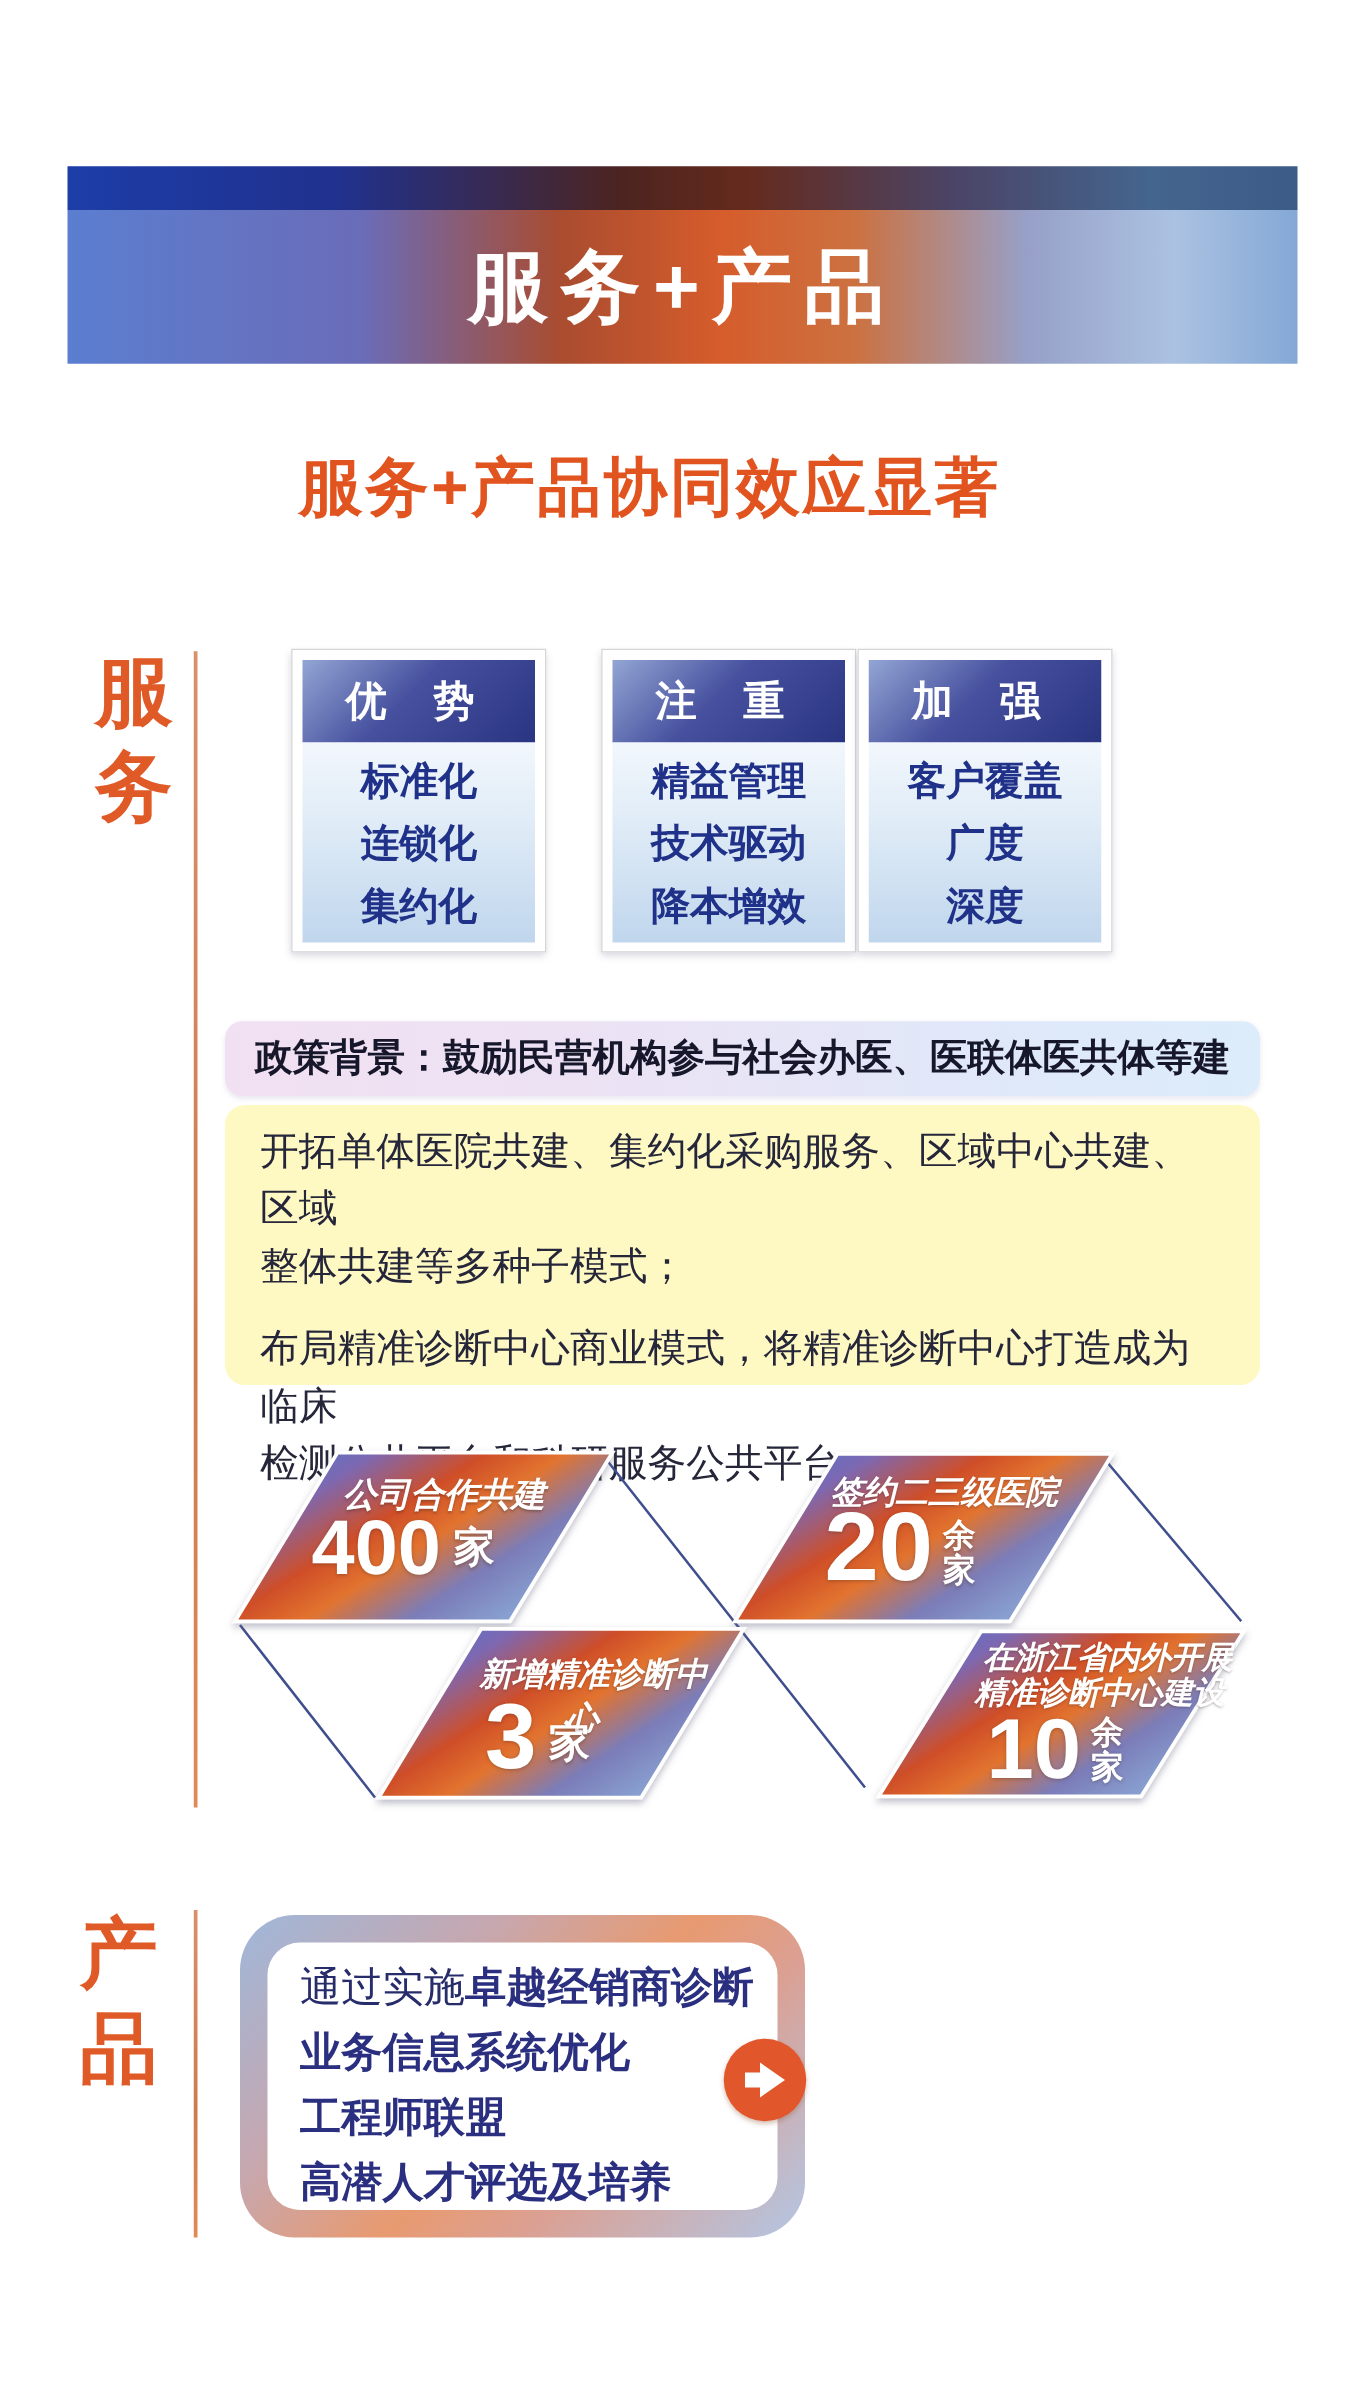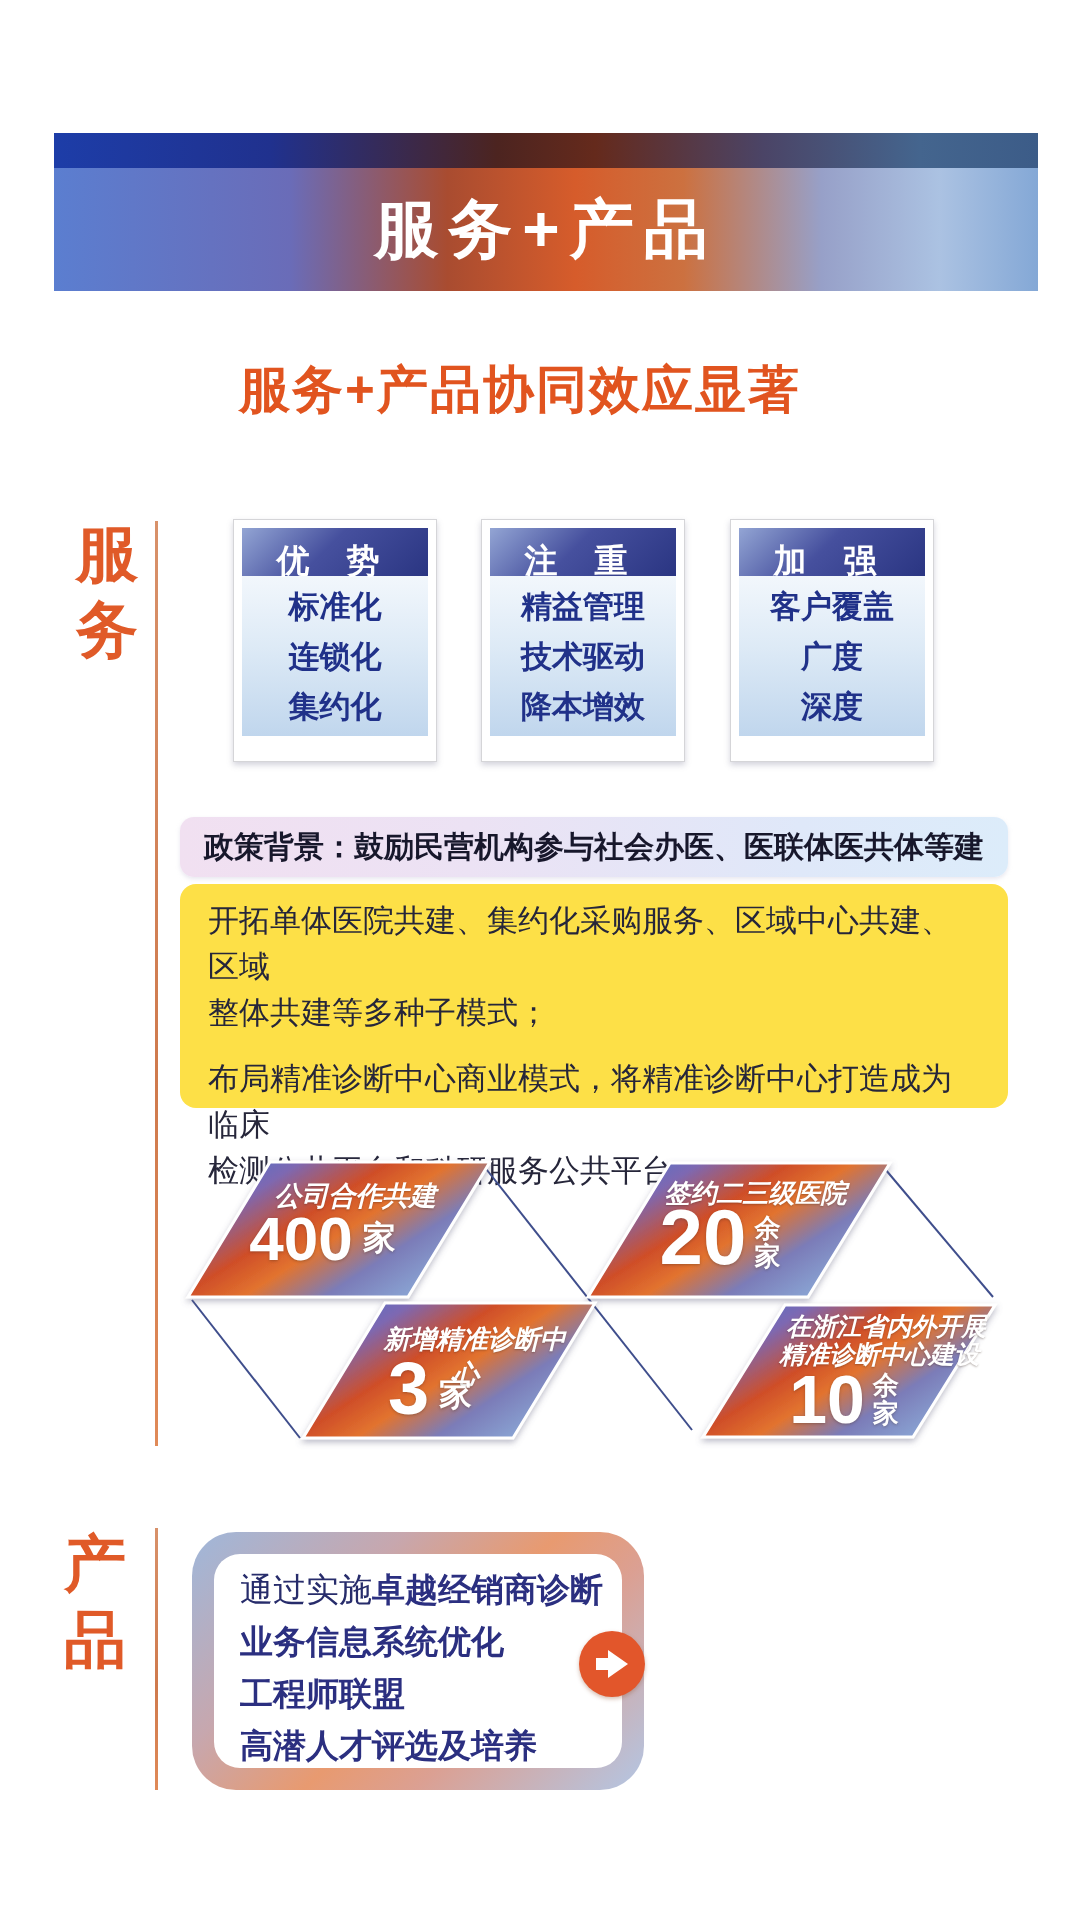--- a/index.html
+++ b/index.html
@@ -22,34 +22,34 @@
   .vlabel{position:absolute;width:70px;color:#e05a28;font-weight:bold;font-size:62px;line-height:76px;text-align:center;}
   .vline{position:absolute;width:3px;background:linear-gradient(180deg,#d8916a 0%,#cf7a4d 60%,#e08a58 100%);}
   #services-line{left:155px;top:521px;height:925px;}
   #products-line{left:155px;top:1528px;height:262px;}
   #services-label{left:72px;top:516px;}
   #products-label{left:60px;top:1526px;}
 
   
   .card{position:absolute;top:519px;width:204px;height:243px;background:#ffffff;
     border:1px solid #d5d5d8;box-shadow:0 3px 6px rgba(110,110,140,.30);padding:8px;box-sizing:border-box;}
-  #card-0{left:233px;} #card-1{left:481px;} #card-2{left:730px;}
-  .card-header{height:48px;line-height:66px;text-align:center;color:#ffffff;font-size:33px;font-weight:bold;letter-spacing:14px;
+  #card-0{left:233px;} #card-1{left:481px;} #card-2{left:686px;}
+  .card-header{height:66px;line-height:66px;text-align:center;color:#ffffff;font-size:33px;font-weight:bold;letter-spacing:14px;
     background:linear-gradient(135deg,#93a5d4 0%,#46509e 45%,#2a3582 100%);}
   .card-body{height:154px;padding-top:6px;
     background:linear-gradient(180deg,#f2f7fc 0%,#ddeaf6 45%,#c0d6ed 100%);}
   .card-item{text-align:center;color:#203189;font-size:31px;font-weight:bold;line-height:50px;}
 
   
   .policy-bar{position:absolute;left:180px;top:817px;width:828px;height:60px;border-radius:14px;
     background:linear-gradient(90deg,#f1e0f1 0%,#ece2f4 35%,#dfe8f9 75%,#dcecfa 100%);
     box-shadow:0 2px 4px rgba(190,185,210,.35);
     line-height:60px;text-align:center;color:#17172b;font-size:30px;font-weight:bold;}
   .policy-body{position:absolute;left:180px;top:884px;width:828px;height:224px;border-radius:16px;
-    background:#fde047;box-sizing:border-box;padding:14px 28px 0 28px;}
+    background:#fef9c3;box-sizing:border-box;padding:14px 28px 0 28px;}
   .policy-line{color:#26263a;font-size:31px;line-height:46px;}
   .policy-gap{height:20px;}
 
   
   .stats{position:absolute;left:140px;top:1150px;width:880px;height:300px;}
   .stat-label{position:absolute;color:#ffffff;font-weight:bold;text-align:center;transform:skewX(-14deg);
     text-shadow:0 1px 2px rgba(60,40,30,.35);}
   .stat-numrow{position:absolute;display:flex;justify-content:center;align-items:flex-end;color:#ffffff;
     text-shadow:0 1px 3px rgba(60,40,30,.35);}
   .stat-number{font-weight:bold;line-height:.92;}

